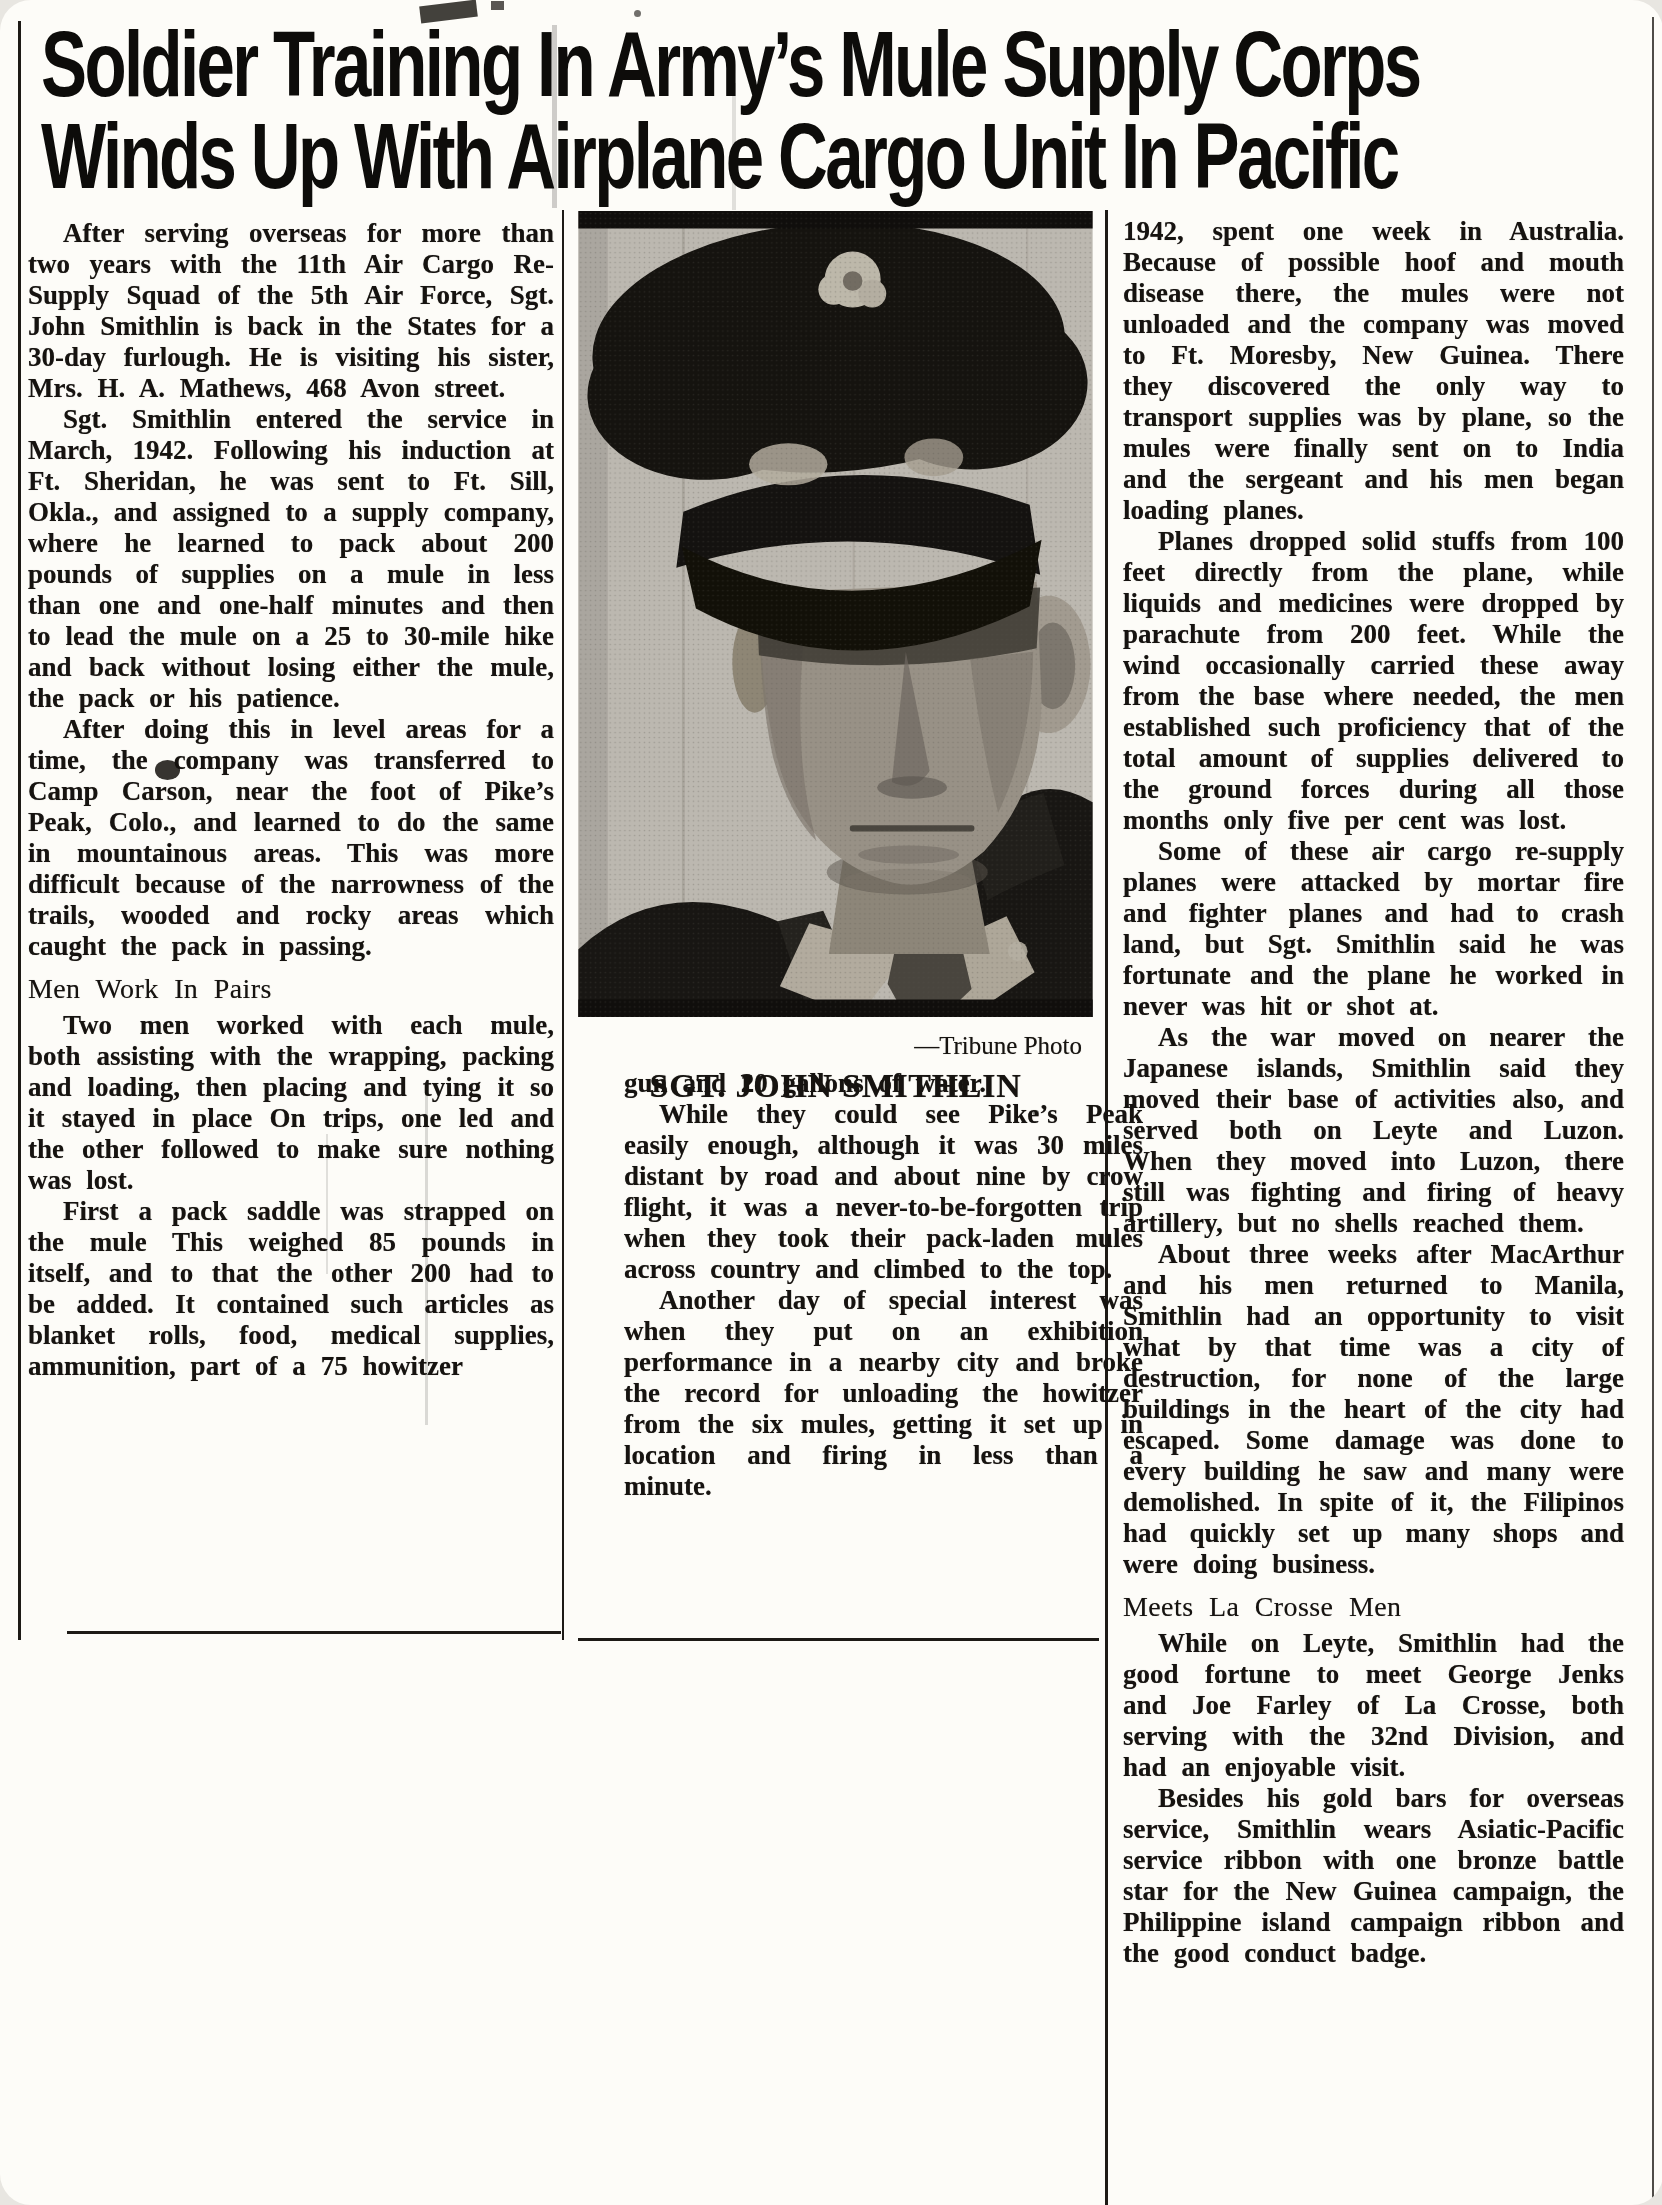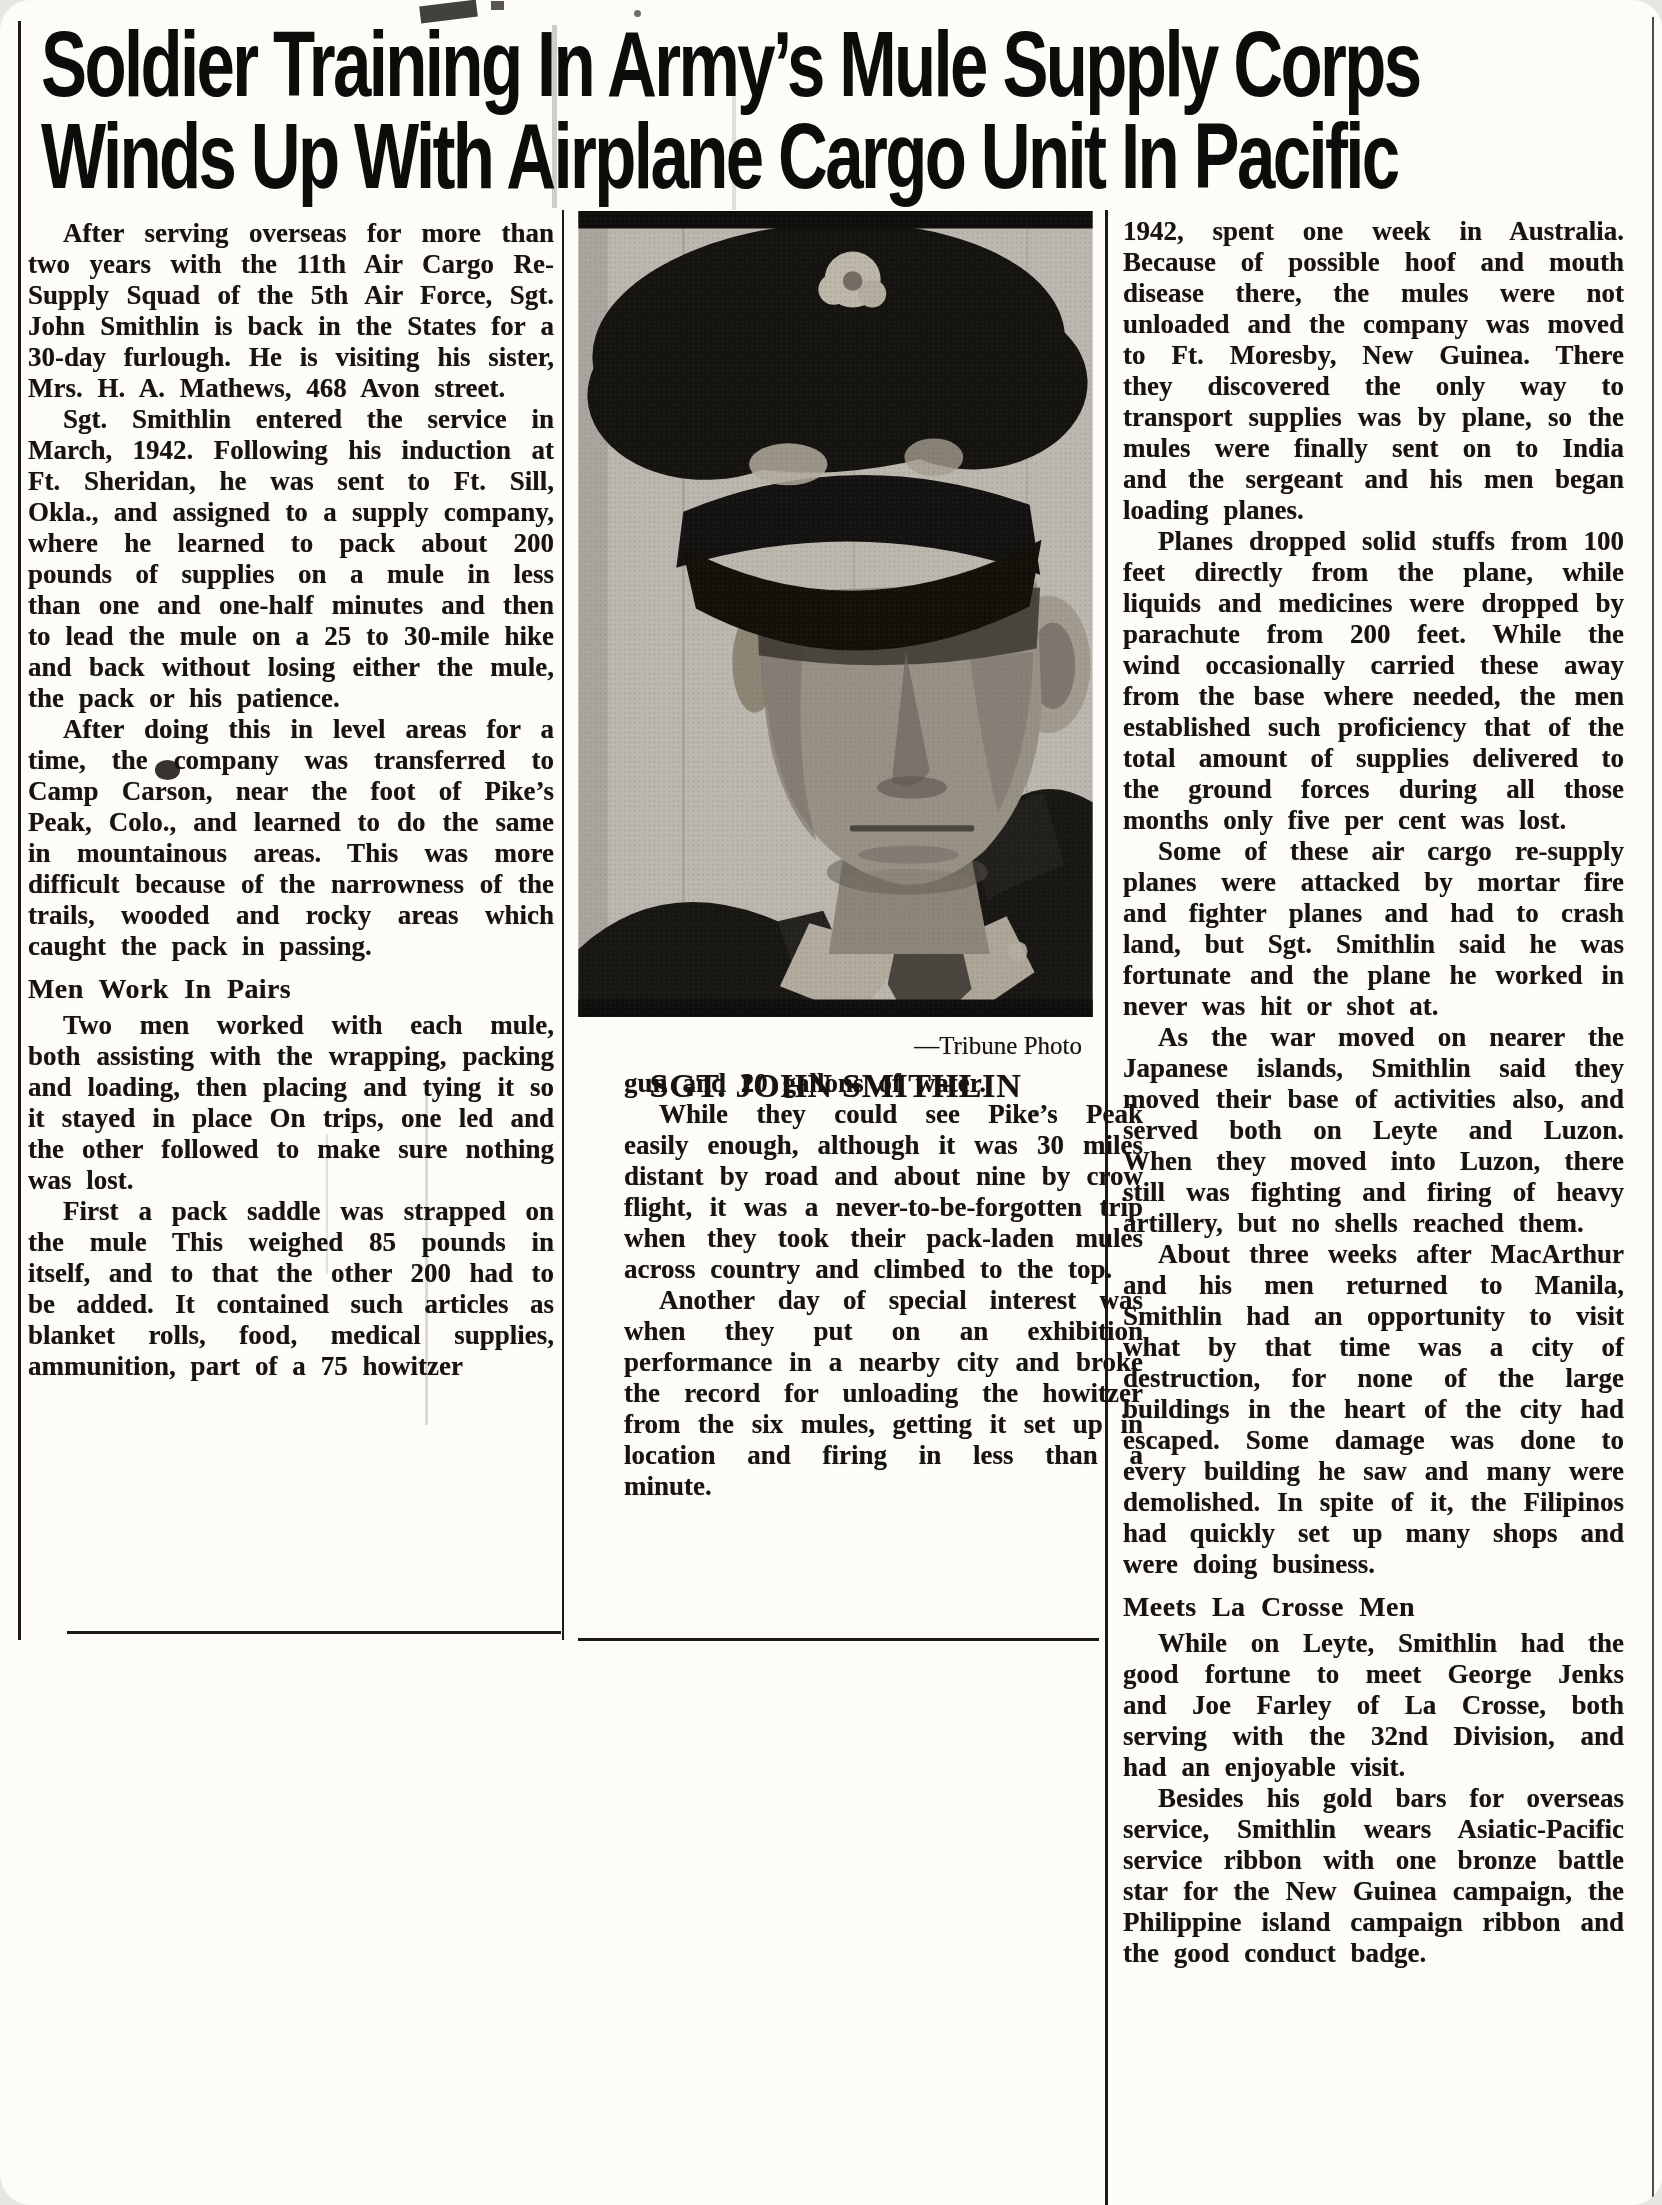--- a/index.html
+++ b/index.html
@@ -46,21 +46,21 @@
   }
   .col-left  {left:28px;  top:218px;  width:526px;}
   .col-mid   {left:580px; top:1068px; width:519px;margin-left:44px;}
   .col-right {left:1123px;top:216px;  width:501px;}
   .para{margin:0;}
   .para.indent{text-indent:1.3em;}
   .subhead{
     margin:11.2px 0 5.6px 0;
     font-size:28px;
     line-height:31px;
-    font-weight:bold;
+    font-weight:normal;
     letter-spacing:0.4px;
     text-align:left;
   }
   
   .photo-wrap{position:absolute;left:578px;top:211px;width:515px;height:806px;}
   .photo-credit{
     position:absolute;left:578px;top:1032px;width:504px;
     text-align:right;font-weight:normal;font-size:25px;line-height:28px;
     text-shadow:0 0 0.7px rgba(20,16,10,.5);
   }

